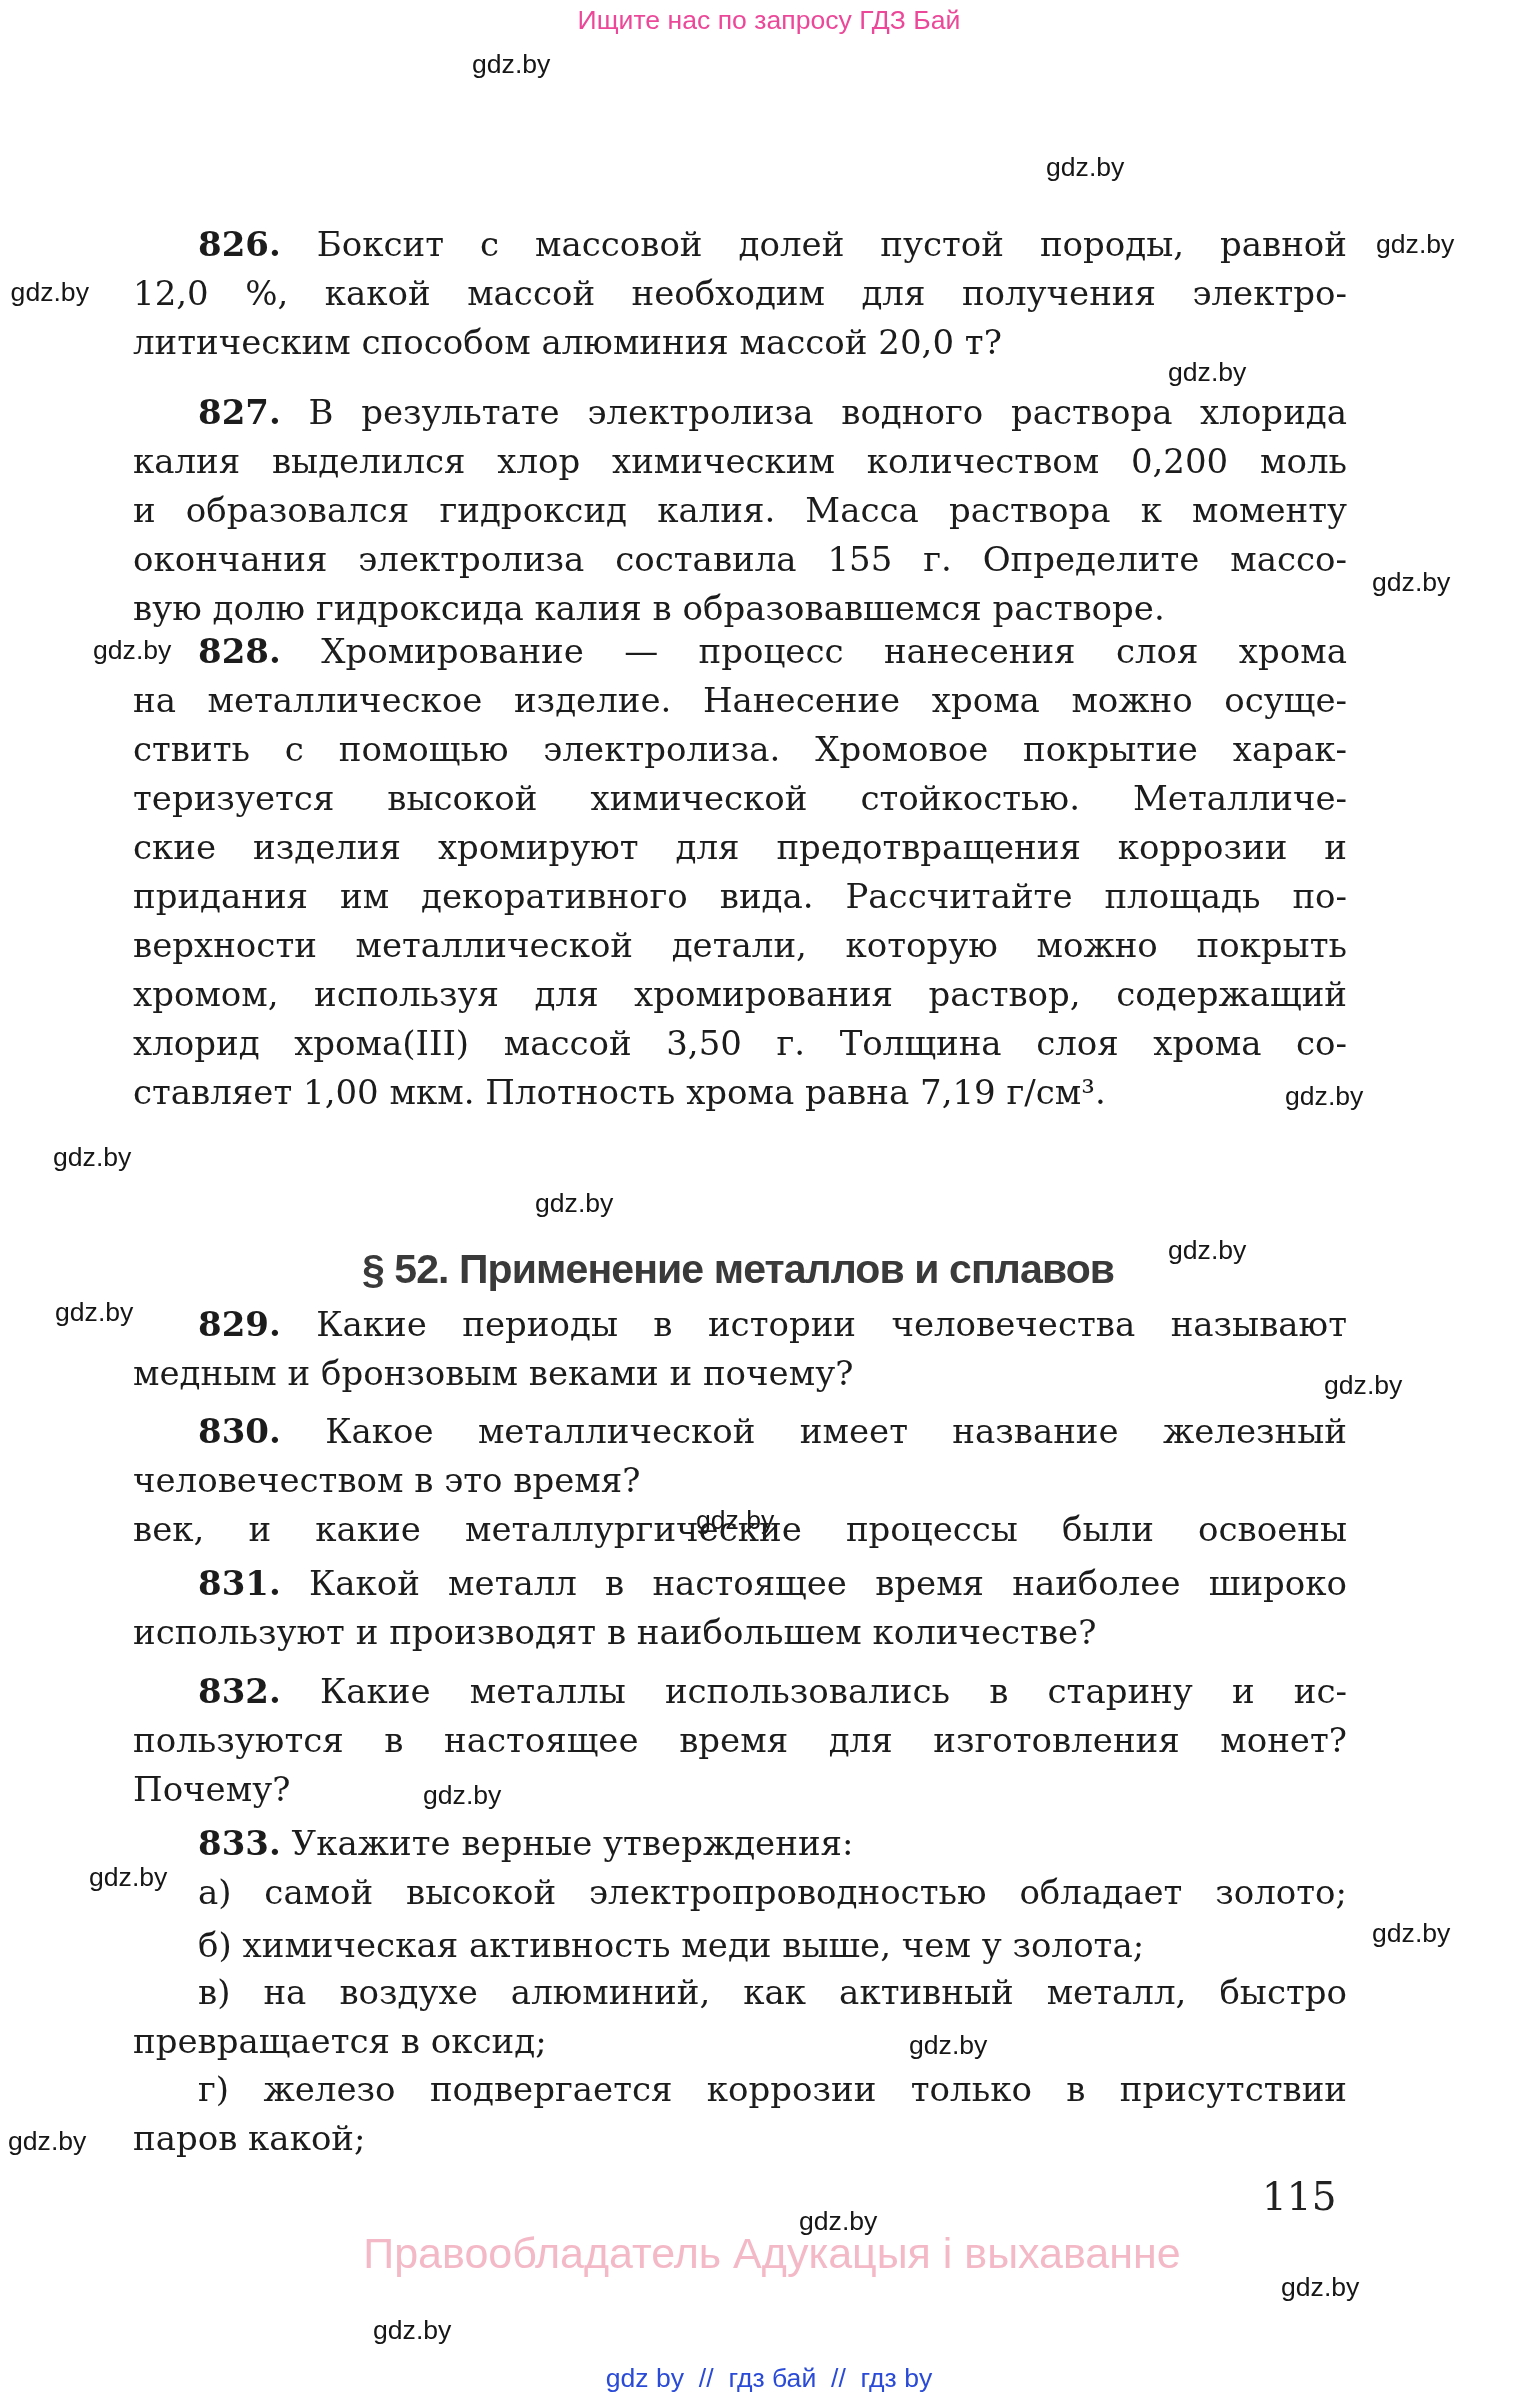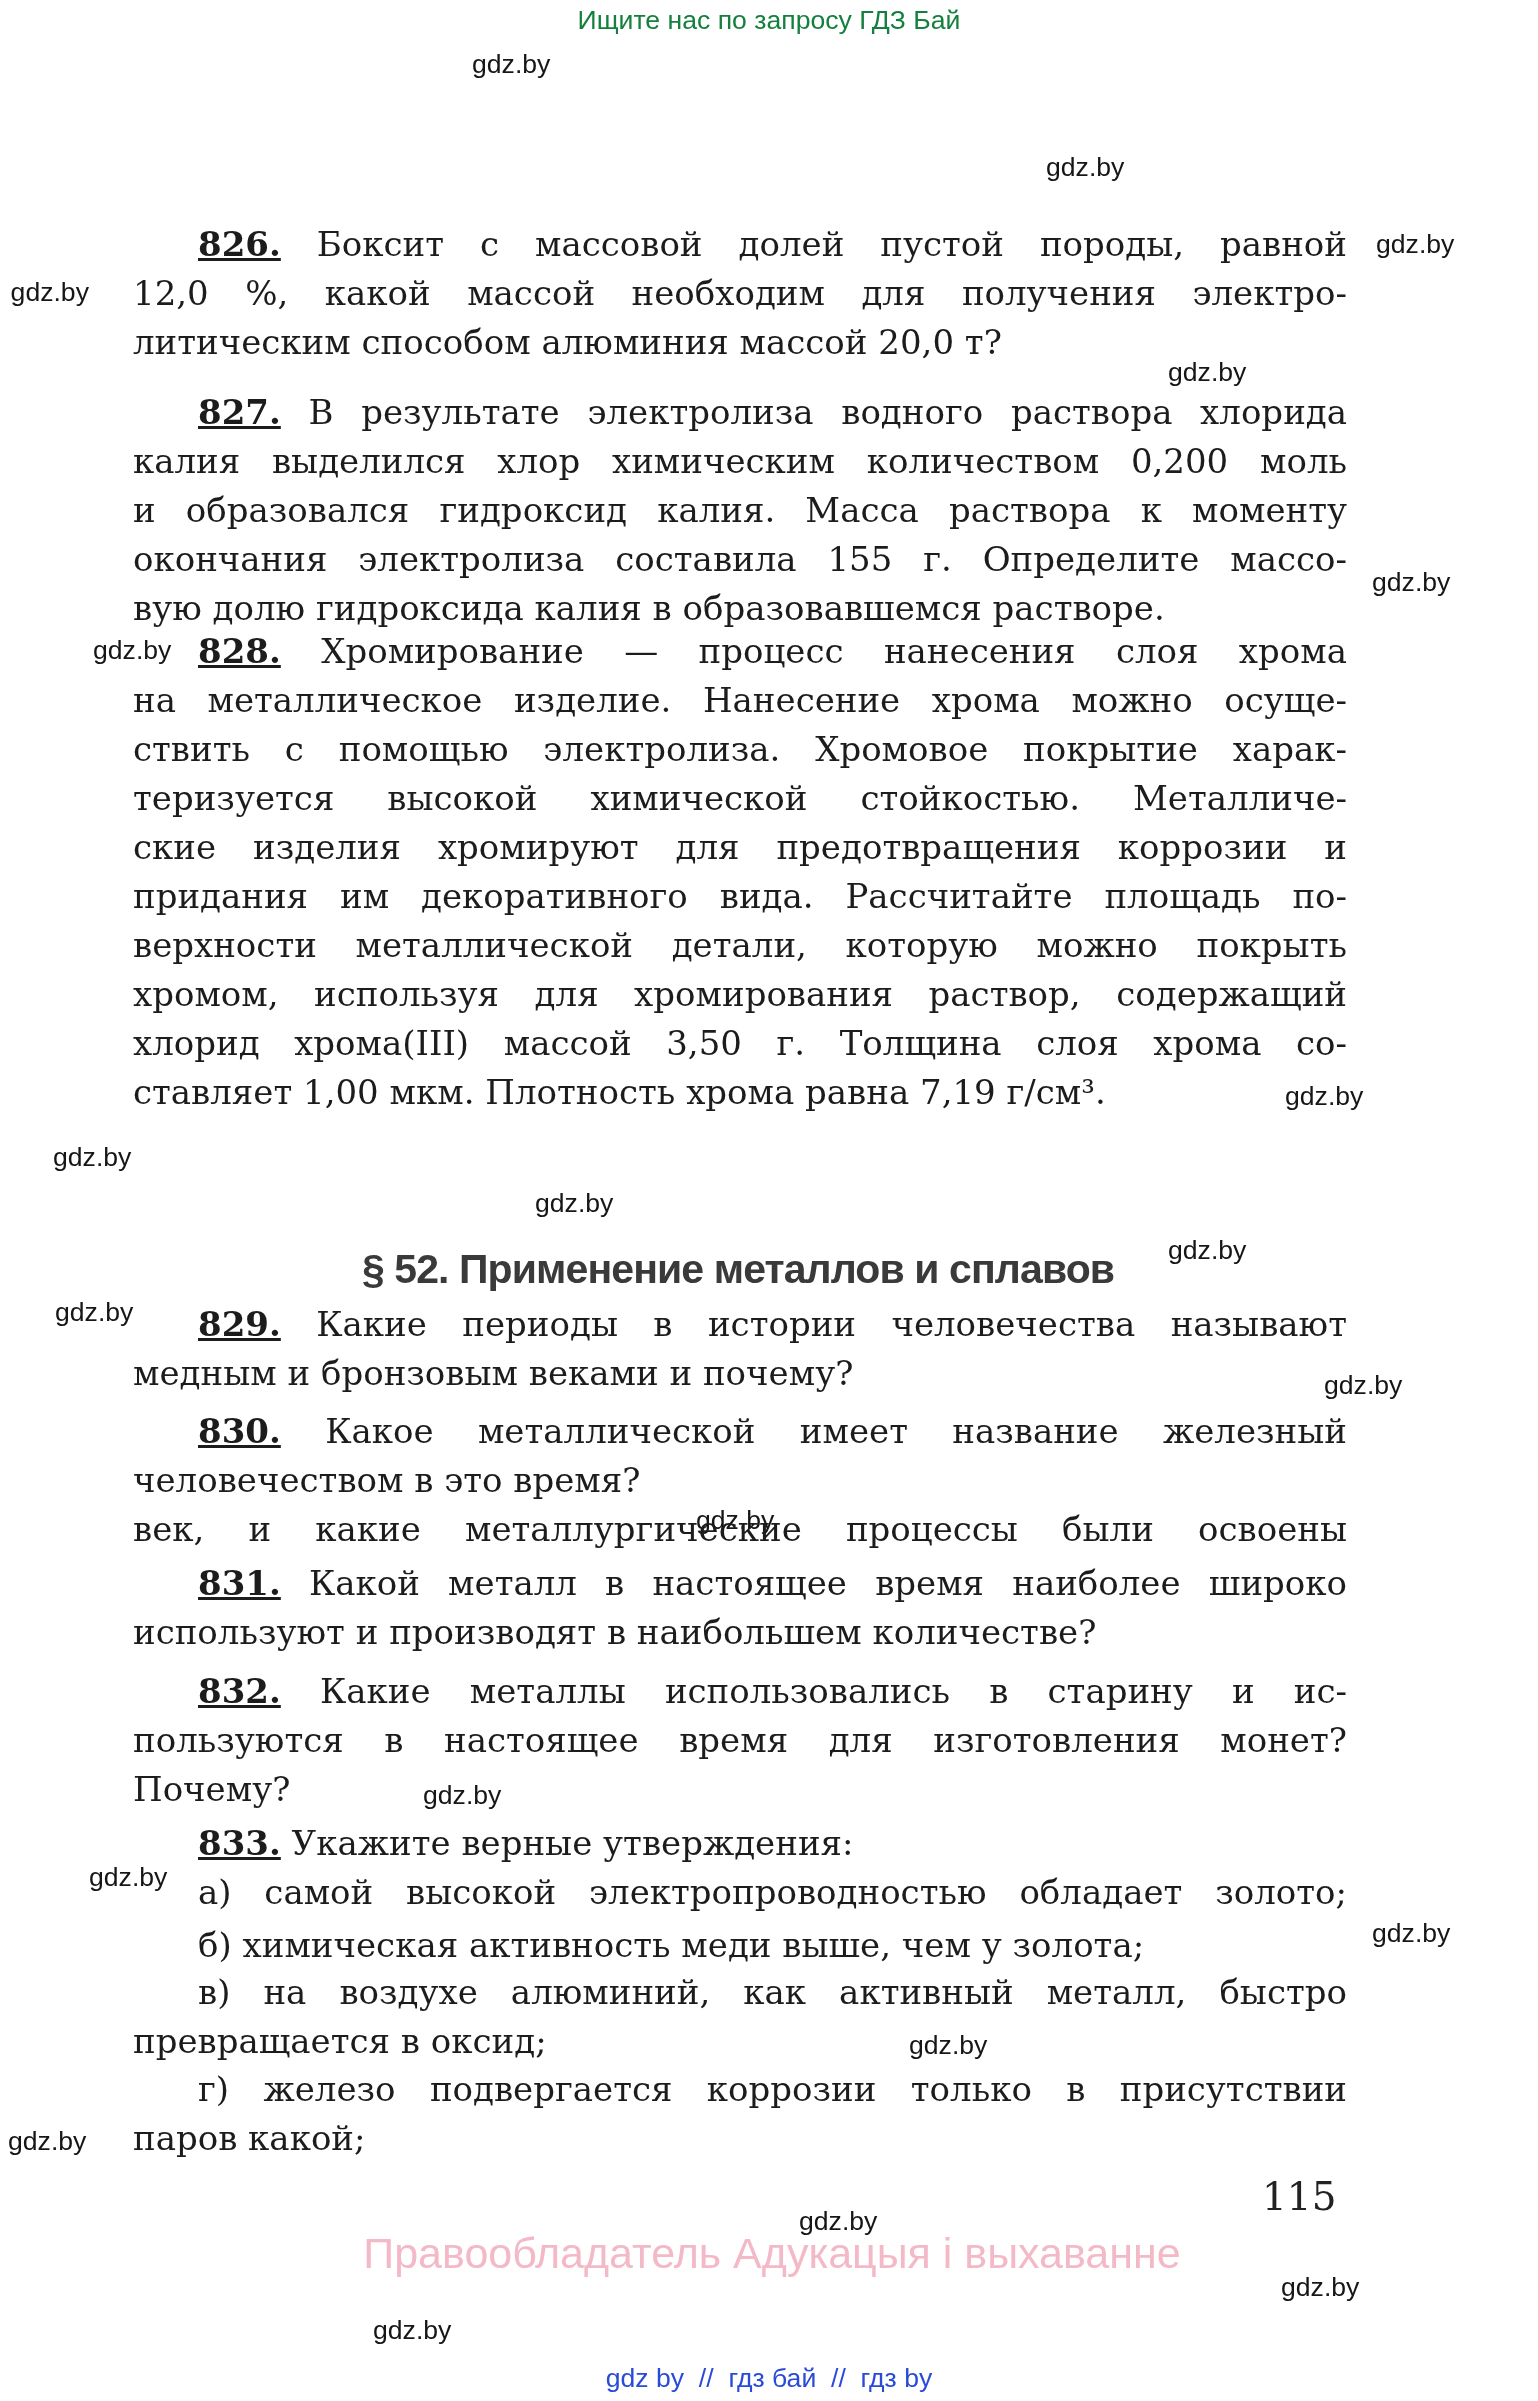--- a/index.html
+++ b/index.html
@@ -12,34 +12,34 @@
     font-family: "DejaVu Serif", serif;
     color: #1c1c1c;
   }
   .banner {
     position: absolute;
     top: 5.3px;
     left: 769px;
     transform: translateX(-50%);
     font-family: "Liberation Sans", sans-serif;
     font-size: 26.6px;
-    color: #15803d;
+    color: #ec4899;
     white-space: nowrap;
   }
   .para {
     position: absolute;
     left: 133px;
     width: 1214px;
     font-size: 34px;
     line-height: 49px;
   }
   .ln { text-align: left; }
   .just { text-align: justify; text-align-last: justify; }
   .ind { padding-left: 65px; }
-  .num { font-weight: bold; text-decoration: underline; }
+  .num { font-weight: bold; }
   .section-header {
     position: absolute;
     top: 1212px;
     left: 738px;
     transform: translateX(-50%);
     font-family: "Liberation Sans", sans-serif;
     font-weight: bold;
     font-size: 41px;
     letter-spacing: -0.9px;
     color: #3a3a3a;

